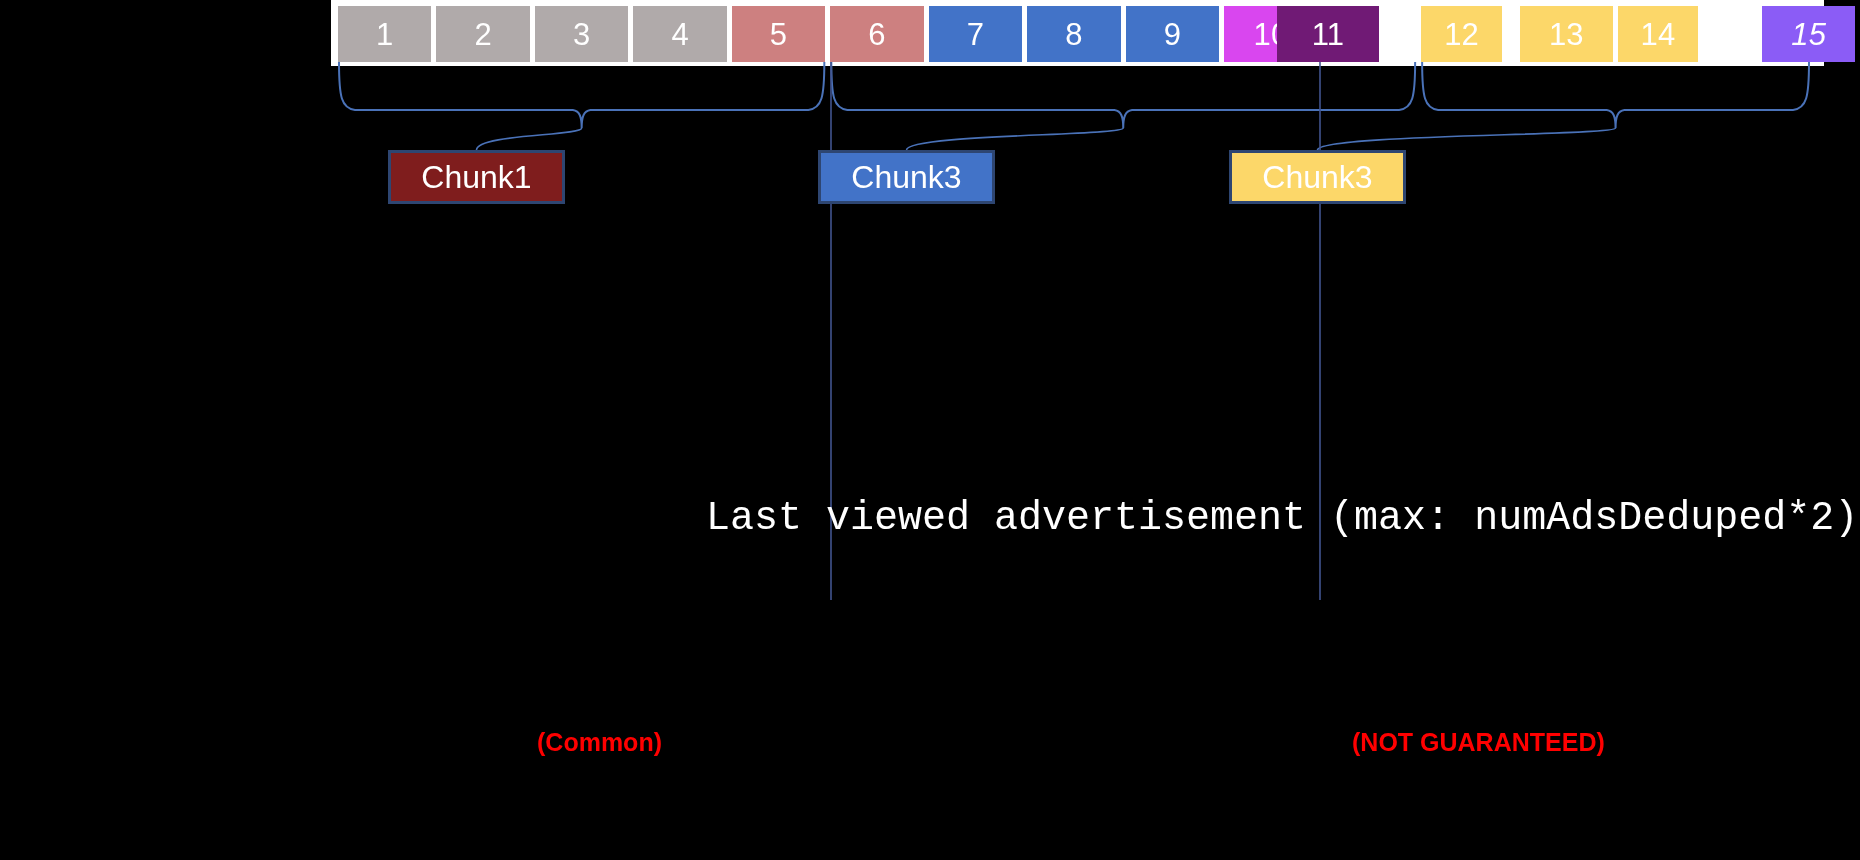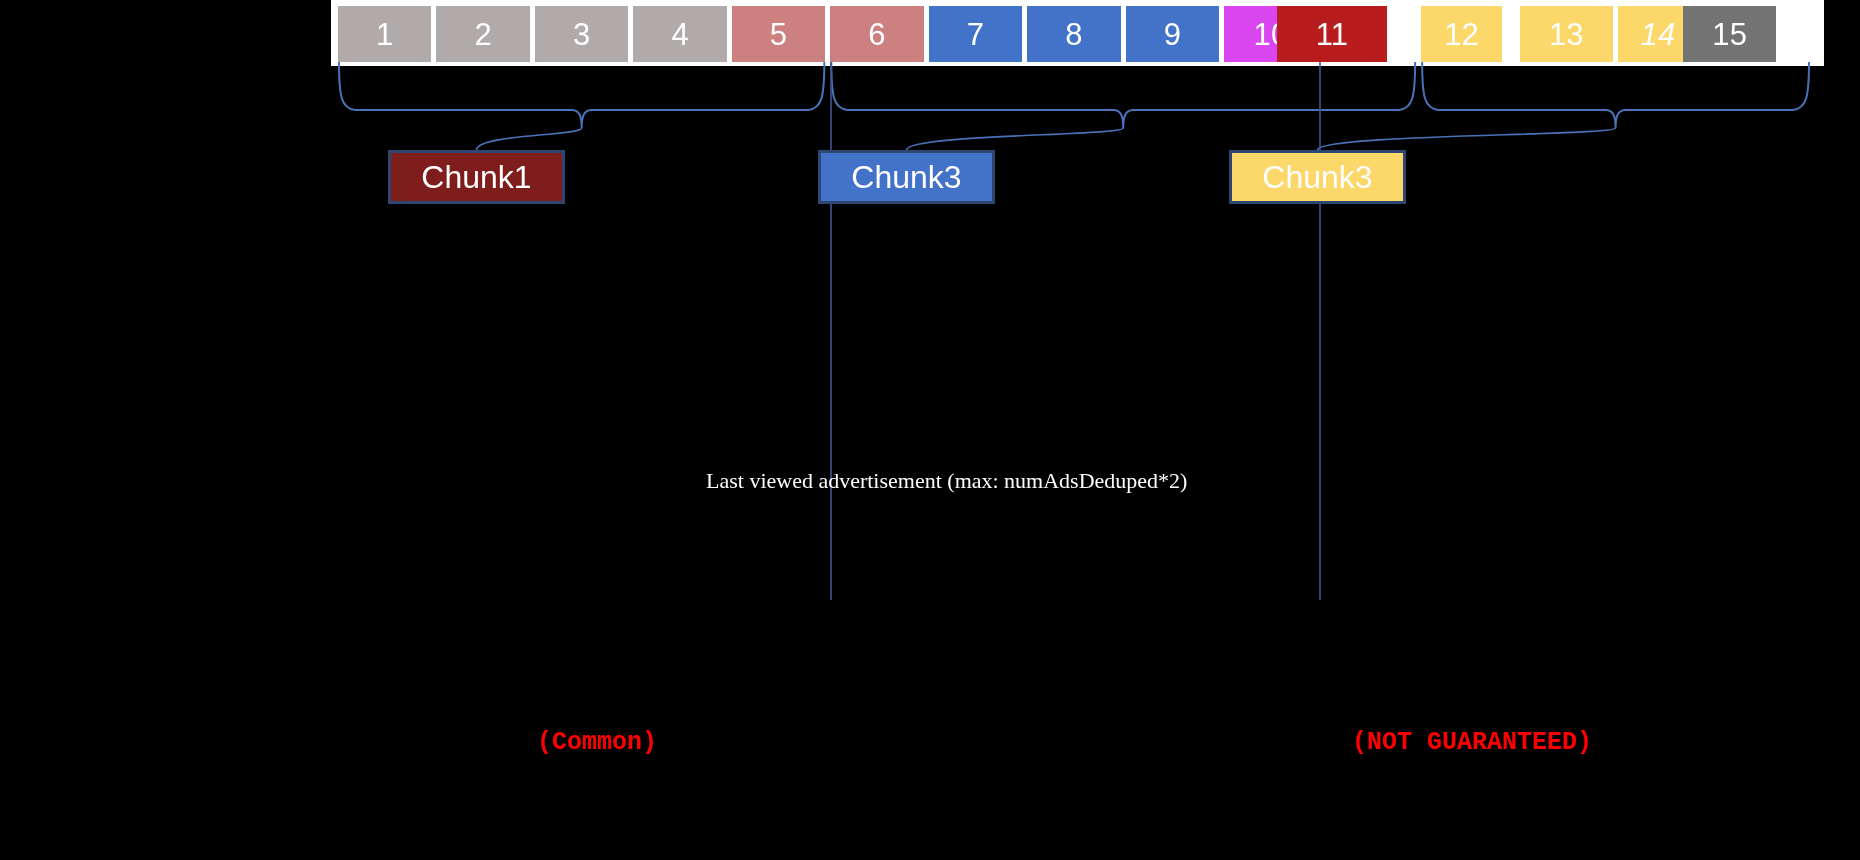--- a/index.html
+++ b/index.html
@@ -82,57 +82,58 @@
     font-size: 32px;
     font-weight: 400;
     line-height: 1;
     font-family: "Liberation Sans", sans-serif;
   }
 
   
   .caption-main {
     position: absolute;
     color: #ffffff;
-    font-size: 22px;
+    font-size: 40px;
     font-weight: 400;
     white-space: nowrap;
-    font-family: Liberation Serif, serif;
+    font-family: Liberation Mono, monospace;
+    margin-top: 28px;
   }
   .caption-note {
     position: absolute;
     color: #ff0000;
     font-size: 25px;
     font-weight: 700;
     white-space: nowrap;
-    font-family: Liberation Mono, monospace;
+    font-family: Liberation Sans, sans-serif;
   }
 </style>
 </head>
 <body>
 
 <div id="stage">
 
   <div class="strip-bg"></div>
 
   <div class="cells" id="cells">
       <div class="cell" style="left: 0px; width: 93.4667px; background: rgb(176, 170, 170);">1</div>
       <div class="cell" style="left: 98.4667px; width: 93.4667px; background: rgb(176, 170, 170);">2</div>
       <div class="cell" style="left: 196.933px; width: 93.4667px; background: rgb(176, 170, 170);">3</div>
       <div class="cell" style="left: 295.4px; width: 93.4667px; background: rgb(176, 170, 170);">4</div>
       <div class="cell" style="left: 393.867px; width: 93.4667px; background: rgb(205, 128, 128);">5</div>
       <div class="cell" style="left: 492.333px; width: 93.4667px; background: rgb(205, 128, 128);">6</div>
       <div class="cell" style="left: 590.8px; width: 93.4667px; background: rgb(66, 115, 200);">7</div>
       <div class="cell" style="left: 689.267px; width: 93.4667px; background: rgb(66, 115, 200);">8</div>
       <div class="cell" style="left: 787.733px; width: 93.4667px; background: rgb(66, 115, 200);">9</div>
       <div class="cell" style="left: 886.2px; width: 93.4667px; background: #d946ef;">10</div>
-      <div class="cell" style="left: 939px; width: 110px; background: #b91c1c;">11</div>
+      <div class="cell" style="left: 939px; width: 102px; background: #701a75;">11</div>
       <div class="cell" style="left: 1083.13px; width: 81px; background: rgb(252, 215, 105);">12</div>
       <div class="cell" style="left: 1181.6px; width: 93.4667px; background: rgb(252, 215, 105);">13</div>
-      <div class="cell" style="left: 1280.07px; width: 80px; background: rgb(252, 215, 105); font-style: italic;">14</div>
-      <div class="cell" style="left: 1345px; width: 93.4667px; background: #737373;">15</div>
+      <div class="cell" style="left: 1280.07px; width: 80px; background: rgb(252, 215, 105);">14</div>
+      <div class="cell" style="left: 1424px; width: 93.4667px; background: #8b5cf6; font-style: italic;">15</div>
     </div>
 
   <svg id="vec" viewBox="0 0 1860 860" xmlns="http://www.w3.org/2000/svg">
 
     <g id="braces">
         <path d="M 339 62 C 339 97.2 341.4 108 355 110 L 572.8666666666668 110 C 579.7466666666668 111 581.6666666666667 117 581.6666666666667 128 C 581.6666666666667 117 583.5866666666667 111 590.4666666666667 110 L 808.3333333333334 110 C 821.9333333333334 108 824.3333333333334 97.2 824.3333333333334 62" fill="none" stroke="#4a72b8" stroke-width="2"></path>
         <path d="M 831.3333333333334 62 C 831.3333333333334 97.2 833.7333333333333 108 847.3333333333334 110 L 1114.4333333333334 110 C 1121.3133333333333 111 1123.2333333333333 117 1123.2333333333333 128 C 1123.2333333333333 117 1125.1533333333334 111 1132.0333333333333 110 L 1399.1333333333334 110 C 1412.7333333333333 108 1415.1333333333334 97.2 1415.1333333333334 62" fill="none" stroke="#4a72b8" stroke-width="2"></path>
         <path d="M 1422.1333333333334 62 C 1422.1333333333334 97.2 1424.5333333333335 108 1438.1333333333334 110 L 1606.7666666666667 110 C 1613.6466666666665 111 1615.5666666666666 117 1615.5666666666666 128 C 1615.5666666666666 117 1617.4866666666667 111 1624.3666666666666 110 L 1793 110 C 1806.6 108 1809 97.2 1809 62" fill="none" stroke="#4a72b8" stroke-width="2"></path>
       </g>
     <g id="leaders">

